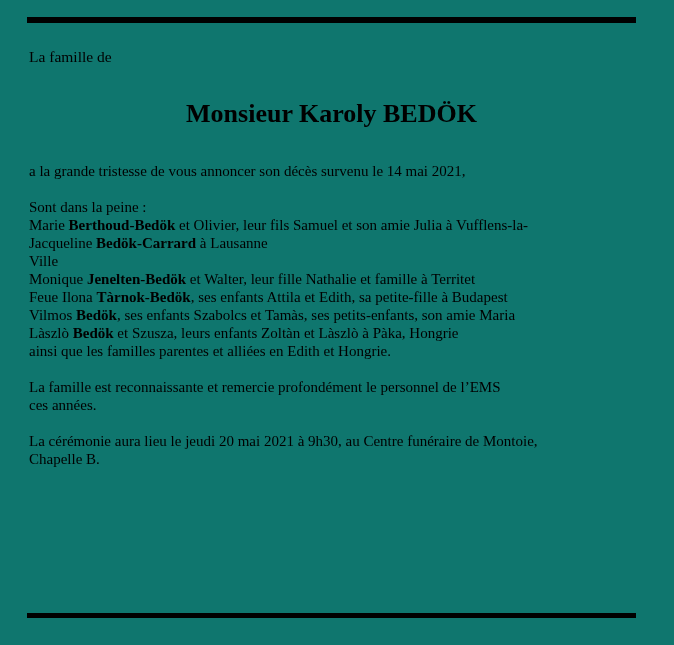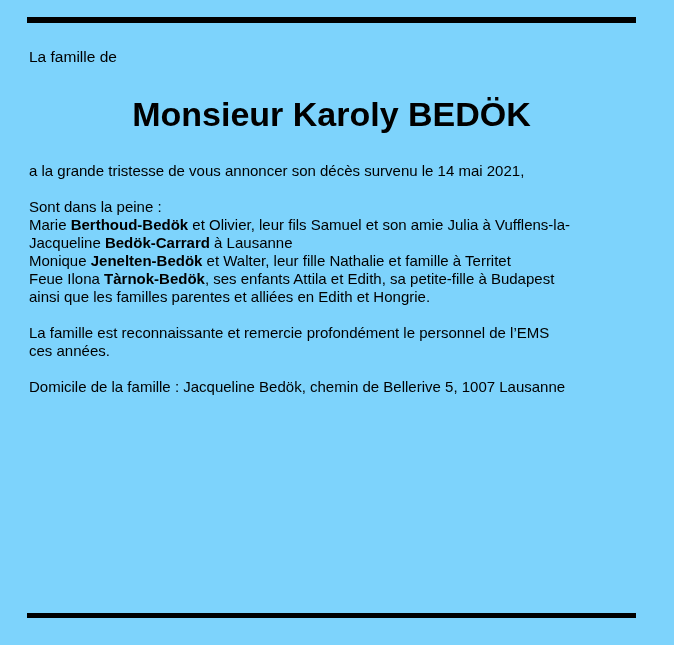--- a/index.html
+++ b/index.html
@@ -4,23 +4,23 @@
 <style>
   html, body {
     margin: 0;
     padding: 0;
     background: #ffffff;
   }
   .page {
     position: relative;
     width: 674px;
     height: 645px;
-    background: #7dd3fc;
+    background: #0f766e;
     color: #000000;
-    font-family: Liberation Sans, sans-serif;
+    font-family: Liberation Serif, serif;
     overflow: hidden;
   }
   .rule {
     position: absolute;
     left: 27px;
     width: 609px;
     background: #000000;
   }
   .rule-top { top: 17px; height: 6px; }
   .rule-bottom { top: 613px; height: 5px; }
@@ -32,21 +32,21 @@
     line-height: 18px;
     white-space: nowrap;
   }
   .title {
     position: absolute;
     left: 27px;
     top: 99px;
     width: 609px;
     margin: 0;
     text-align: center;
-    font-size: 34px;
+    font-size: 26px;
     line-height: 30px;
     font-weight: 700;
     white-space: nowrap;
   }
   .body {
     position: absolute;
     left: 29px;
     top: 162px;
     font-size: 15px;
     line-height: 18px;
@@ -64,26 +64,30 @@
   <div class="intro">La famille de</div>
   <h1 class="title">Monsieur Karoly BEDÖK</h1>
   <div class="body" id="paragraphs">
       <div class="para">
         <div class="line"><span>a la grande tristesse de vous annoncer son décès survenu le 14 mai 2021,</span></div>
       </div>
       <div class="para">
         <div class="line"><span>Sont dans la peine :</span></div>
         <div class="line"><span>Marie </span><span class="b">Berthoud-Bedök</span><span> et Olivier, leur fils Samuel et son amie Julia à Vufflens-la-</span></div>
         <div class="line"><span>Jacqueline </span><span class="b">Bedök-Carrard</span><span> à Lausanne</span></div>
+        <div class="line"><span>Ville</span></div>
         <div class="line"><span>Monique </span><span class="b">Jenelten-Bedök</span><span> et Walter, leur fille Nathalie et famille à Territet</span></div>
         <div class="line"><span>Feue Ilona </span><span class="b">Tàrnok-Bedök</span><span>, ses enfants Attila et Edith, sa petite-fille à Budapest</span></div>
+        <div class="line"><span>Vilmos </span><span class="b">Bedök</span><span>, ses enfants Szabolcs et Tamàs, ses petits-enfants, son amie Maria</span></div>
+        <div class="line"><span>Làszlò </span><span class="b">Bedök</span><span> et Szusza, leurs enfants Zoltàn et Làszlò à Pàka, Hongrie</span></div>
         <div class="line"><span>ainsi que les familles parentes et alliées en Edith et Hongrie.</span></div>
       </div>
       <div class="para">
         <div class="line"><span>La famille est reconnaissante et remercie profondément le personnel de l’EMS</span></div>
         <div class="line"><span>ces années.</span></div>
       </div>
       <div class="para">
-        <div class="line"><span>Domicile de la famille : Jacqueline Bedök, chemin de Bellerive 5, 1007 Lausanne</span></div>
+        <div class="line"><span>La cérémonie aura lieu le jeudi 20 mai 2021 à 9h30, au Centre funéraire de Montoie,</span></div>
+        <div class="line"><span>Chapelle B.</span></div>
       </div>
     </div>
   <div class="rule rule-bottom"></div>
 </div>
 
 </body></html>

